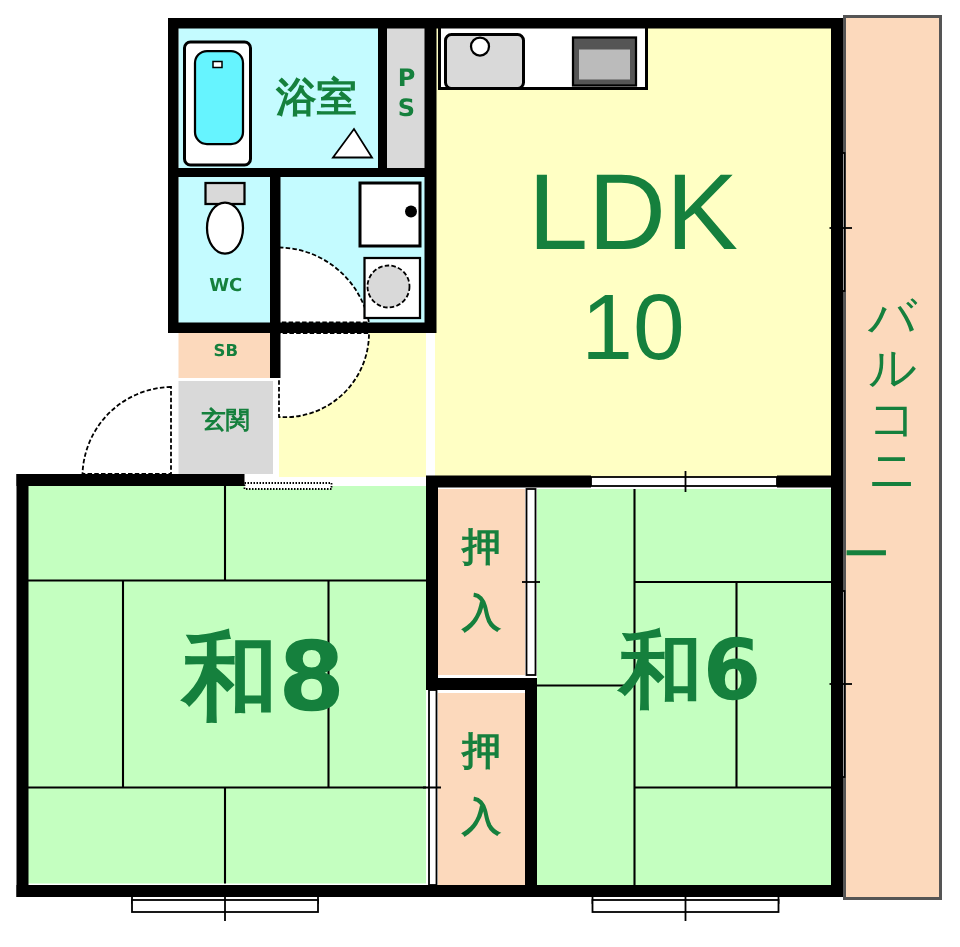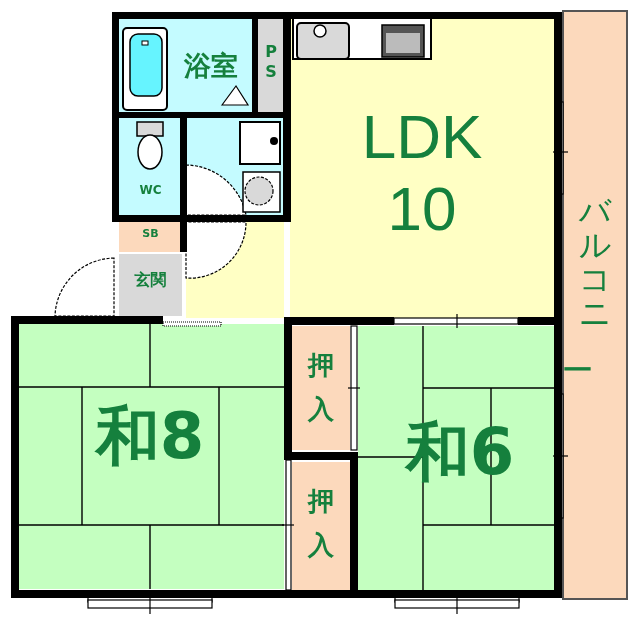--- a/index.html
+++ b/index.html
@@ -120,24 +120,24 @@
 <div class="wall" style="left:284px;top:318px;width:8px;height:140px;"></div>
 <div class="wall" style="left:284px;top:452px;width:72px;height:8px;"></div>
 <div class="wall" style="left:350px;top:452px;width:8px;height:146px;"></div>
 
 <div class="lbl" style="left:170px;top:52px;width:82px;font-size:27px;">浴室</div>
 <div class="lbl" style="left:258px;top:44px;width:26px;font-size:16px;">P</div>
 <div class="lbl" style="left:258px;top:64px;width:26px;font-size:16px;">S</div>
 <div class="lbl" style="left:119px;top:184px;width:63px;font-size:12px;">WC</div>
 <div class="lbl" style="left:119px;top:228px;width:63px;font-size:11px;">SB</div>
 <div class="lbl" style="left:119px;top:272px;width:63px;font-size:16px;">玄関</div>
-<div class="lbl" style="left:290px;top:106px;width:264px;font-size:62px;font-weight:normal;font-family:'Liberation Sans',sans-serif;">LDK</div>
-<div class="lbl" style="left:290px;top:178px;width:264px;font-size:62px;font-weight:normal;font-family:'Liberation Sans',sans-serif;">10</div>
-<div class="lbl" style="left:70px;top:404px;width:160px;font-size:64px;">和8</div>
-<div class="lbl" style="left:380px;top:420px;width:160px;font-size:64px;">和6</div>
+<div class="lbl" style="left:290px;top:106px;width:264px;font-size:72px;font-weight:normal;font-family:'Liberation Sans',sans-serif;">LDK</div>
+<div class="lbl" style="left:290px;top:188px;width:264px;font-size:62px;font-weight:normal;font-family:'Liberation Sans',sans-serif;">10</div>
+<div class="lbl" style="left:70px;top:420px;width:160px;font-size:64px;text-align:right;">和8</div>
+<div class="lbl" style="left:380px;top:420px;width:160px;font-size:56px;">和6</div>
 <div class="lbl" style="left:292px;top:352px;width:58px;font-size:26px;">押</div>
 <div class="lbl" style="left:292px;top:396px;width:58px;font-size:26px;">入</div>
 <div class="lbl" style="left:292px;top:488px;width:58px;font-size:26px;">押</div>
 <div class="lbl" style="left:292px;top:532px;width:58px;font-size:26px;">入</div>
 
 <div class="abs" style="left:562px;top:195px;width:66px;">
   <div class="lbl" style="position:relative;font-size:32px;font-weight:normal;margin-bottom:2px;">バ</div>
   <div class="lbl" style="position:relative;font-size:32px;font-weight:normal;margin-bottom:2px;">ル</div>
   <div class="lbl" style="position:relative;font-size:32px;font-weight:normal;margin-bottom:2px;">コ</div>
   <div class="lbl" style="position:relative;font-size:32px;font-weight:normal;margin-bottom:2px;">ニ</div>

